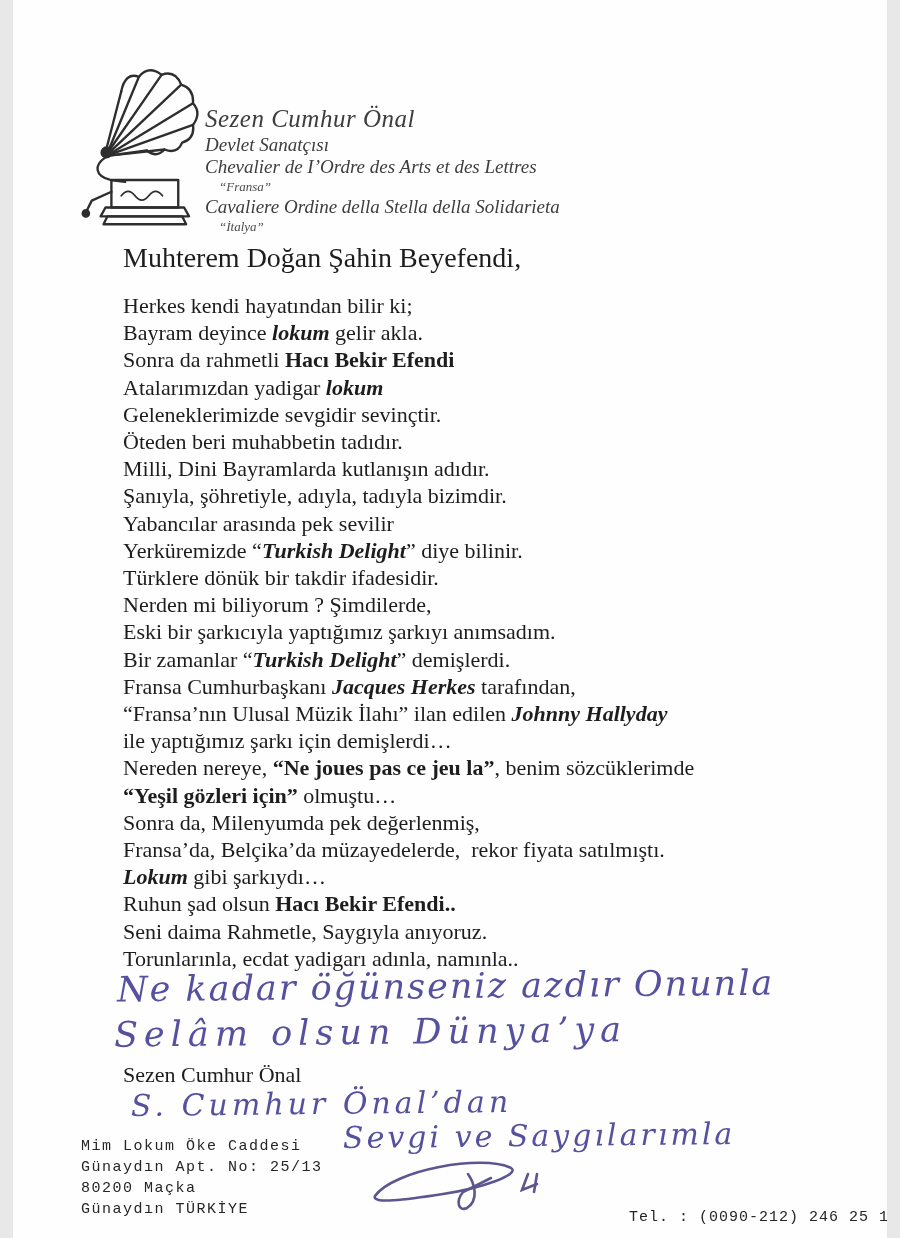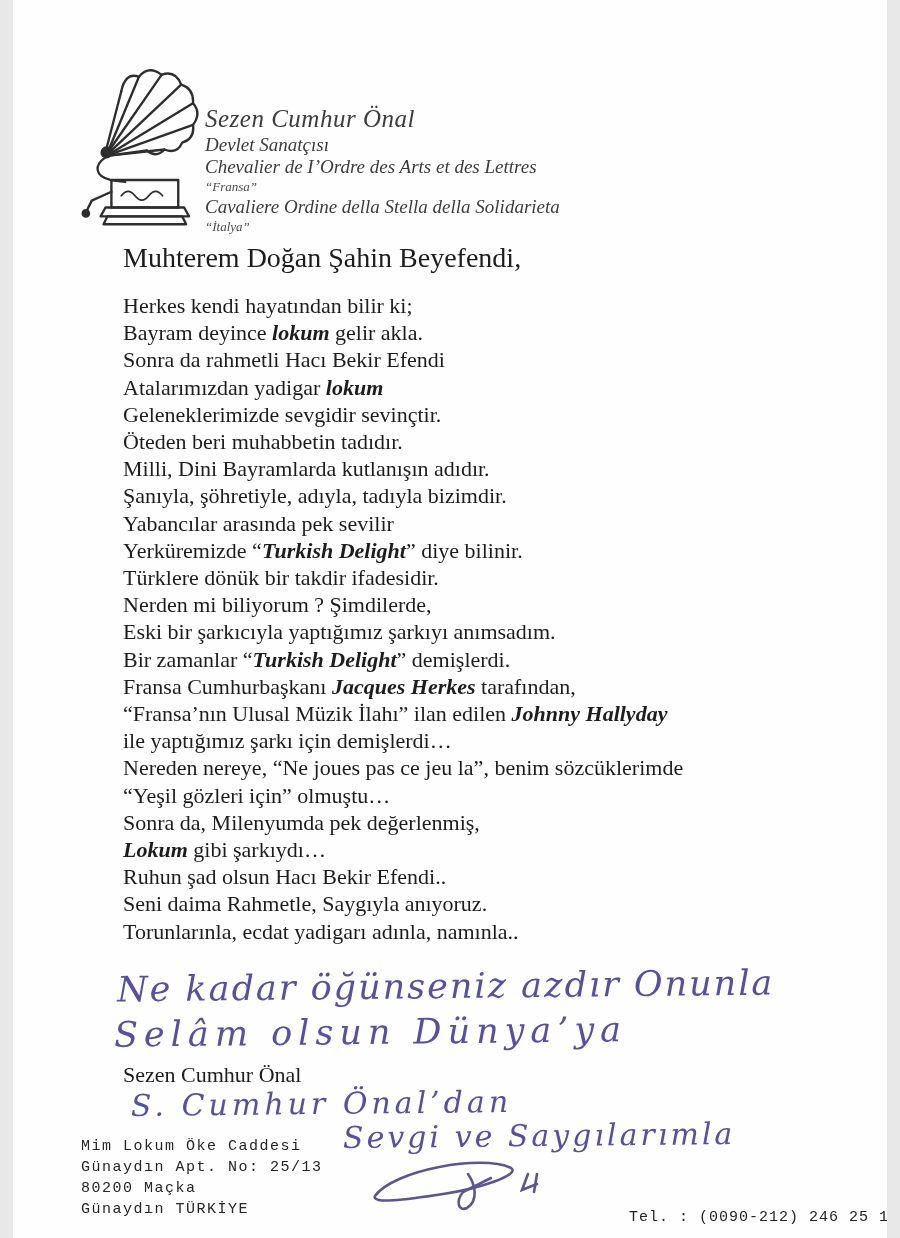--- a/index.html
+++ b/index.html
@@ -6,27 +6,27 @@
   .page{
     position:relative;width:874px;height:1238px;margin:0 auto;
     background:#fefefe;overflow:hidden;
     font-family:"Liberation Serif", serif;color:#1d1d1d;
   }
   
   .logo{position:absolute;left:52px;top:64px;width:140px;height:172px;}
   .lh{position:absolute;left:192px;top:104px;color:#3d3d3d;font-style:italic;}
   .lh-name{font-size:25px;line-height:30px;letter-spacing:.5px;}
   .lh-line{font-size:19px;line-height:22px;}
-  .lh-note{font-size:13px;line-height:18px;color:#4a4a4a;}
+  .lh-note{font-size:13px;line-height:18px;margin-left:14px;color:#4a4a4a;}
   
   .greeting{position:absolute;left:110px;top:242px;font-size:28px;}
   .letter-body{position:absolute;left:110px;top:292px;font-size:22px;line-height:27.2px;width:720px;}
   .bline{white-space:pre-wrap;}
   .s-n{font-weight:normal;font-style:normal;}
-  .s-b{font-weight:normal;}
+  .s-b{font-weight:bold;}
   .s-bi{font-weight:bold;font-style:italic;}
   
   .hw{position:absolute;font-family:"DejaVu Serif", serif;font-style:italic;
       color:#55519e;transform:rotate(-.6deg);white-space:nowrap;}
   .hw1{left:104px;top:966px;font-size:35px;letter-spacing:2px;}
   .hw2{left:101px;top:1012px;font-size:35px;letter-spacing:6px;}
   .hw3{left:118px;top:1086px;font-size:30px;letter-spacing:4px;}
   .hw4{left:330px;top:1118px;font-size:30px;letter-spacing:3px;}
   .typed-name{position:absolute;left:110px;top:1062px;font-size:22px;}
   .sig{position:absolute;left:350px;top:1148px;width:220px;height:70px;}
@@ -96,20 +96,21 @@
       <div class="bline"><span class="s-n">Türklere dönük bir takdir ifadesidir.</span></div>
       <div class="bline"><span class="s-n">Nerden mi biliyorum ? Şimdilerde,</span></div>
       <div class="bline"><span class="s-n">Eski bir şarkıcıyla yaptığımız şarkıyı anımsadım.</span></div>
       <div class="bline"><span class="s-n">Bir zamanlar “</span><span class="s-bi">Turkish Delight</span><span class="s-n">” demişlerdi.</span></div>
       <div class="bline"><span class="s-n">Fransa Cumhurbaşkanı </span><span class="s-bi">Jacques Herkes</span><span class="s-n"> tarafından,</span></div>
       <div class="bline"><span class="s-n">“Fransa’nın Ulusal Müzik İlahı” ilan edilen </span><span class="s-bi">Johnny Hallyday</span></div>
       <div class="bline"><span class="s-n">ile yaptığımız şarkı için demişlerdi…</span></div>
       <div class="bline"><span class="s-n">Nereden nereye, </span><span class="s-b">“Ne joues pas ce jeu la”</span><span class="s-n">, benim sözcüklerimde</span></div>
       <div class="bline"><span class="s-b">“Yeşil gözleri için”</span><span class="s-n"> olmuştu…</span></div>
       <div class="bline"><span class="s-n">Sonra da, Milenyumda pek değerlenmiş,</span></div>
+      <div class="bline"><span class="s-n">Fransa’da, Belçika’da müzayedelerde,  rekor fiyata satılmıştı.</span></div>
       <div class="bline"><span class="s-bi">Lokum</span><span class="s-n"> gibi şarkıydı…</span></div>
       <div class="bline"><span class="s-n">Ruhun şad olsun </span><span class="s-b">Hacı Bekir Efendi..</span></div>
       <div class="bline"><span class="s-n">Seni daima Rahmetle, Saygıyla anıyoruz.</span></div>
       <div class="bline"><span class="s-n">Torunlarınla, ecdat yadigarı adınla, namınla..</span></div>
     </div>
 
   <div class="hw hw1">Ne kadar öğünseniz azdır Onunla</div>
   <div class="hw hw2">Selâm olsun Dünya’ya</div>
   <div class="typed-name">Sezen Cumhur Önal</div>
   <div class="hw hw3">S. Cumhur Önal’dan</div>

